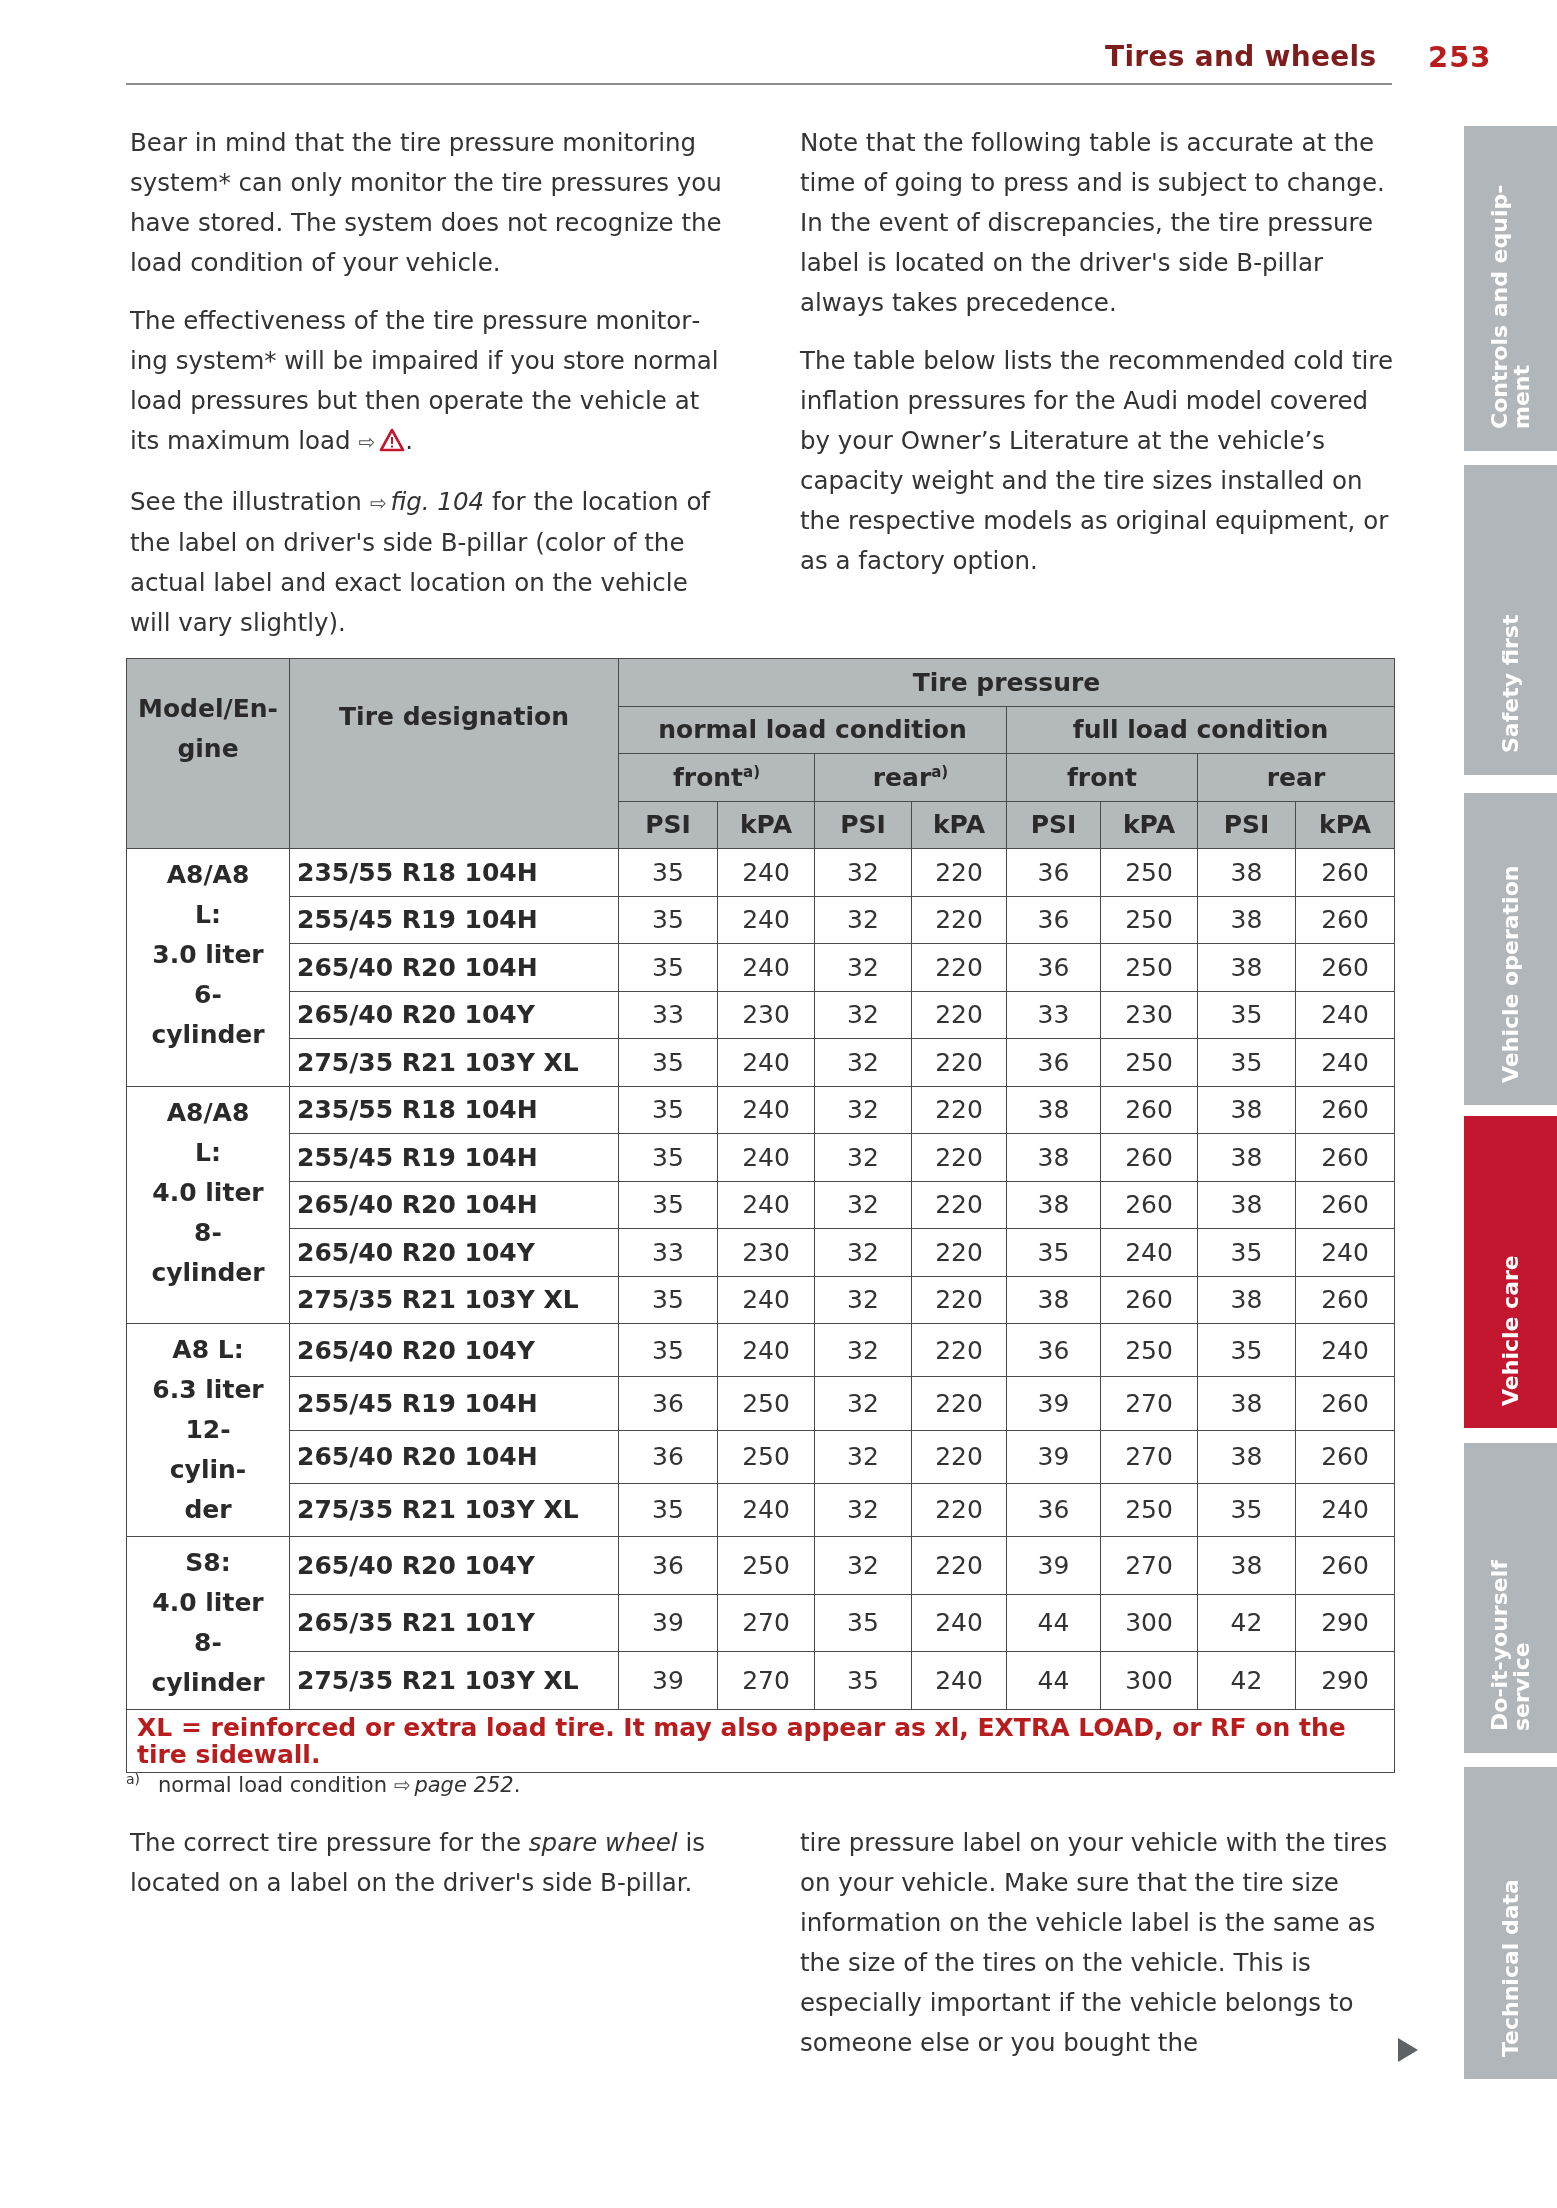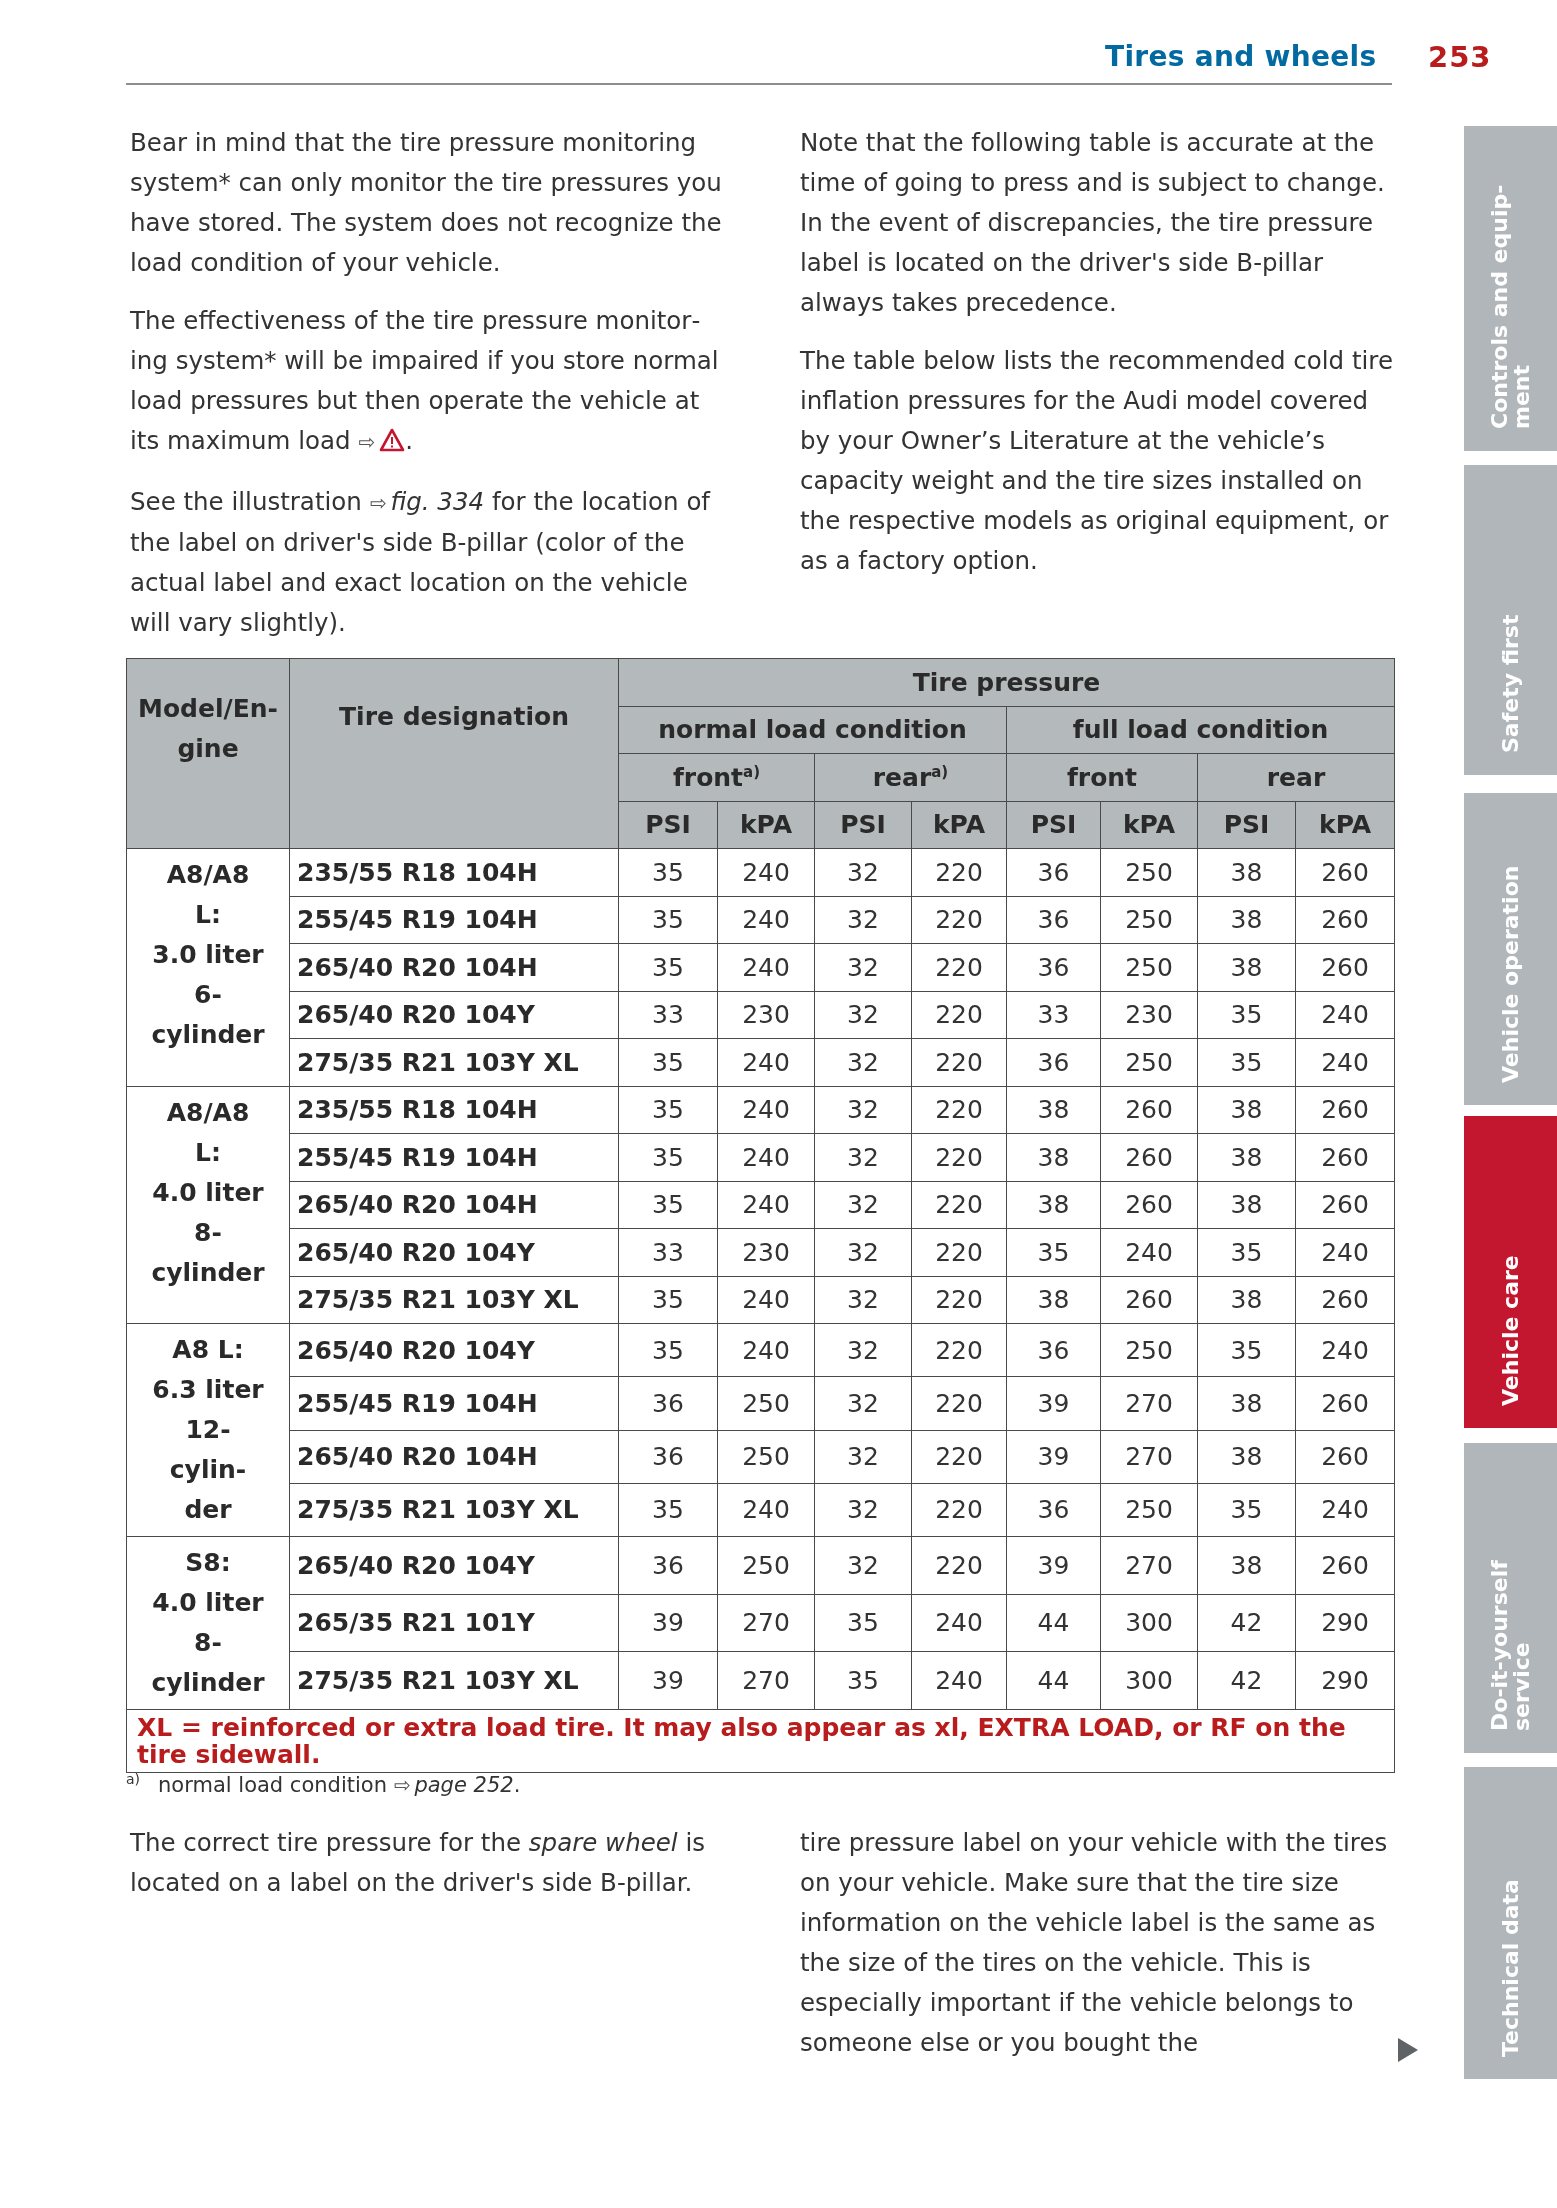--- a/index.html
+++ b/index.html
@@ -3,21 +3,21 @@
 <meta charset="utf-8">
 <style>
   html, body { margin: 0; padding: 0; background: #ffffff; }
   body {
     width: 1557px; height: 2208px; position: relative; overflow: hidden;
     font-family: "DejaVu Sans", sans-serif; color: #2b2b2b;
   }
   
   .header-title {
     position: absolute; left: 1105px; top: 40px;
-    font-size: 28px; font-weight: bold; color: #0369a1; letter-spacing: 0.3px;
+    font-size: 28px; font-weight: bold; color: #7f1d1d; letter-spacing: 0.3px;
   }
   .header-page {
     position: absolute; left: 1428px; top: 40px;
     font-size: 29px; font-weight: bold; color: #b91c1c; letter-spacing: 1px;
   }
   .header-rule {
     position: absolute; left: 126px; top: 83px; width: 1266px; height: 2px;
     background: #8e8e8e;
   }
   
@@ -94,21 +94,21 @@
   <p>
     <span>The effectiveness of the tire pressure monitor­ing system* will be impaired if you store nor­mal load pressures but then operate the vehi­cle at its maximum load</span>
     <span class="arrow">⇨</span><span class="warn-icon"><svg width="26" height="24" viewBox="0 0 26 24">
           <path d="M13 2 L24 22 L2 22 Z" fill="none" stroke="#c3172f" stroke-width="2.6" stroke-linejoin="round"></path>
           <rect x="12" y="9" width="2" height="7" fill="#c3172f"></rect>
           <rect x="12" y="17.5" width="2" height="2" fill="#c3172f"></rect>
         </svg></span><span>.</span>
   </p>
   <p>
     <span>See the illustration</span>
-    <span class="arrow">⇨</span><span class="ref-link">fig. 334</span>
+    <span class="arrow">⇨</span><span class="ref-link">fig. 104</span>
     <span>for the location of the label on driver's side B-pillar (color of the actual label and exact location on the ve­hicle will vary slightly).</span>
   </p>
 </div>
 
 <div class="col col-right-top">
   <p>Note that the following table is accurate at the time of going to press and is subject to change. In the event of discrepancies, the tire pressure label is located on the driver's side B-pillar always takes precedence.</p>
   <p>The table below lists the recommended cold tire inflation pressures for the Audi model covered by your Owner’s Literature at the vehi­cle’s capacity weight and the tire sizes instal­led on the respective models as original equipment, or as a factory option.</p>
 </div>
 
 <table class="tire-table">

